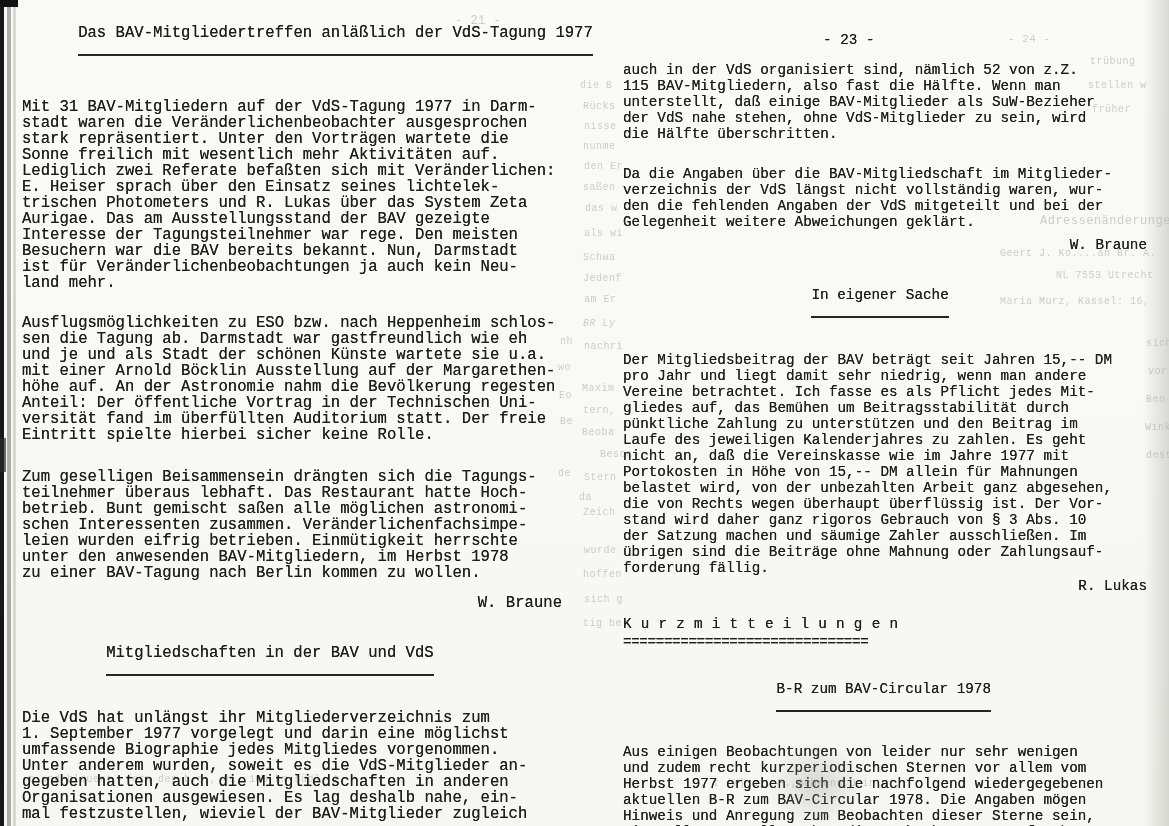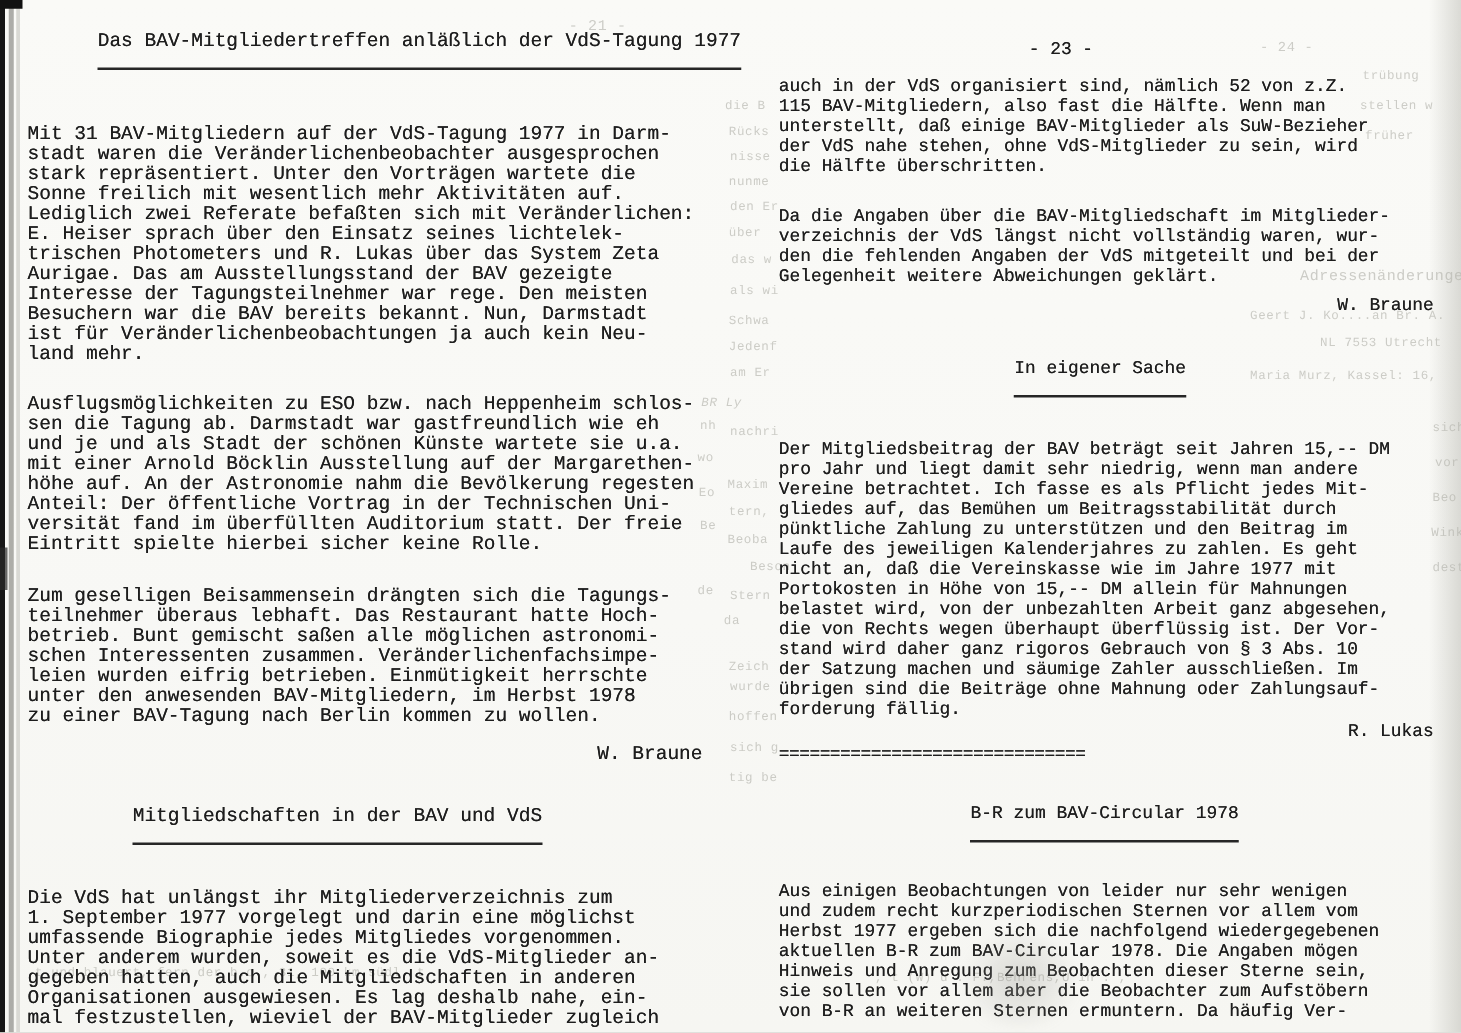--- a/index.html
+++ b/index.html
@@ -78,34 +78,34 @@
   <div class="edge-tick"></div>
 
   <div>
       <span class="ghost" style="left: 455px; top: 16px; font-size: 12px;">- 21 -</span>
       <span class="ghost" style="left: 1008px; top: 34px; font-size: 11px;">- 24 -</span>
       <span class="ghost" style="left: 580px; top: 80px;">die B</span>
       <span class="ghost" style="left: 583px; top: 101px;">Rücks</span>
       <span class="ghost" style="left: 584px; top: 121px;">nisse</span>
       <span class="ghost" style="left: 583px; top: 141px;">nunme</span>
       <span class="ghost" style="left: 584px; top: 161px;">den Er</span>
-      <span class="ghost" style="left: 583px; top: 182px;">über</span>
+      <span class="ghost" style="left: 583px; top: 182px;">saßen</span>
       <span class="ghost" style="left: 585px; top: 203px;">das w</span>
       <span class="ghost" style="left: 584px; top: 228px;">als wi</span>
       <span class="ghost" style="left: 583px; top: 252px;">Schwa</span>
       <span class="ghost" style="left: 583px; top: 273px;">Jedenf</span>
       <span class="ghost" style="left: 584px; top: 294px;">am Er</span>
-      <span class="ghost" style="left: 561px; top: 318px; font-style: italic;">BR Ly</span>
+      <span class="ghost" style="left: 583px; top: 318px; font-style: italic;">BR Ly</span>
       <span class="ghost" style="left: 584px; top: 341px;">nachri</span>
       <span class="ghost" style="left: 582px; top: 383px;">Maxim</span>
       <span class="ghost" style="left: 583px; top: 405px;">tern,</span>
       <span class="ghost" style="left: 582px; top: 427px;">Beoba</span>
       <span class="ghost" style="left: 600px; top: 449px;">Beson</span>
       <span class="ghost" style="left: 584px; top: 472px;">Stern</span>
-      <span class="ghost" style="left: 583px; top: 529px;">Zeich</span>
+      <span class="ghost" style="left: 583px; top: 507px;">Zeich</span>
       <span class="ghost" style="left: 584px; top: 545px;">wurde</span>
       <span class="ghost" style="left: 583px; top: 569px;">hoffen</span>
       <span class="ghost" style="left: 584px; top: 594px;">sich g</span>
       <span class="ghost" style="left: 583px; top: 618px;">tig be</span>
       <span class="ghost" style="left: 560px; top: 336px;">nh</span>
       <span class="ghost" style="left: 558px; top: 362px;">wo</span>
       <span class="ghost" style="left: 559px; top: 390px;">Eo</span>
       <span class="ghost" style="left: 560px; top: 416px;">Be</span>
       <span class="ghost" style="left: 558px; top: 468px;">de</span>
       <span class="ghost" style="left: 559px; top: 492px; margin-left: 20px;">da</span>
@@ -200,20 +200,21 @@
 nicht an, daß die Vereinskasse wie im Jahre 1977 mit
 Portokosten in Höhe von 15,-- DM allein für Mahnungen
 belastet wird, von der unbezahlten Arbeit ganz abgesehen,
 die von Rechts wegen überhaupt überflüssig ist. Der Vor-
 stand wird daher ganz rigoros Gebrauch von § 3 Abs. 10
 der Satzung machen und säumige Zahler ausschließen. Im
 übrigen sind die Beiträge ohne Mahnung oder Zahlungsauf-
 forderung fällig.</div>
     <div class="sig sig2">R. Lukas</div>
 
+    <div class="kurz-title">K u r z m i t t e i l u n g e n</div>
     <div class="kurz-rule">==============================</div>
 
     <div class="heading h3">
       <span class="u">B-R zum BAV-Circular 1978</span>
     </div>
     <div class="para p4">Aus einigen Beobachtungen von leider nur sehr wenigen
 und zudem recht kurzperiodischen Sternen vor allem vom
 Herbst 1977 ergeben sich die nachfolgend wiedergegebenen
 aktuellen B-R zum BAV-Circular 1978. Die Angaben mögen
 Hinweis und Anregung zum Beobachten dieser Sterne sein,

